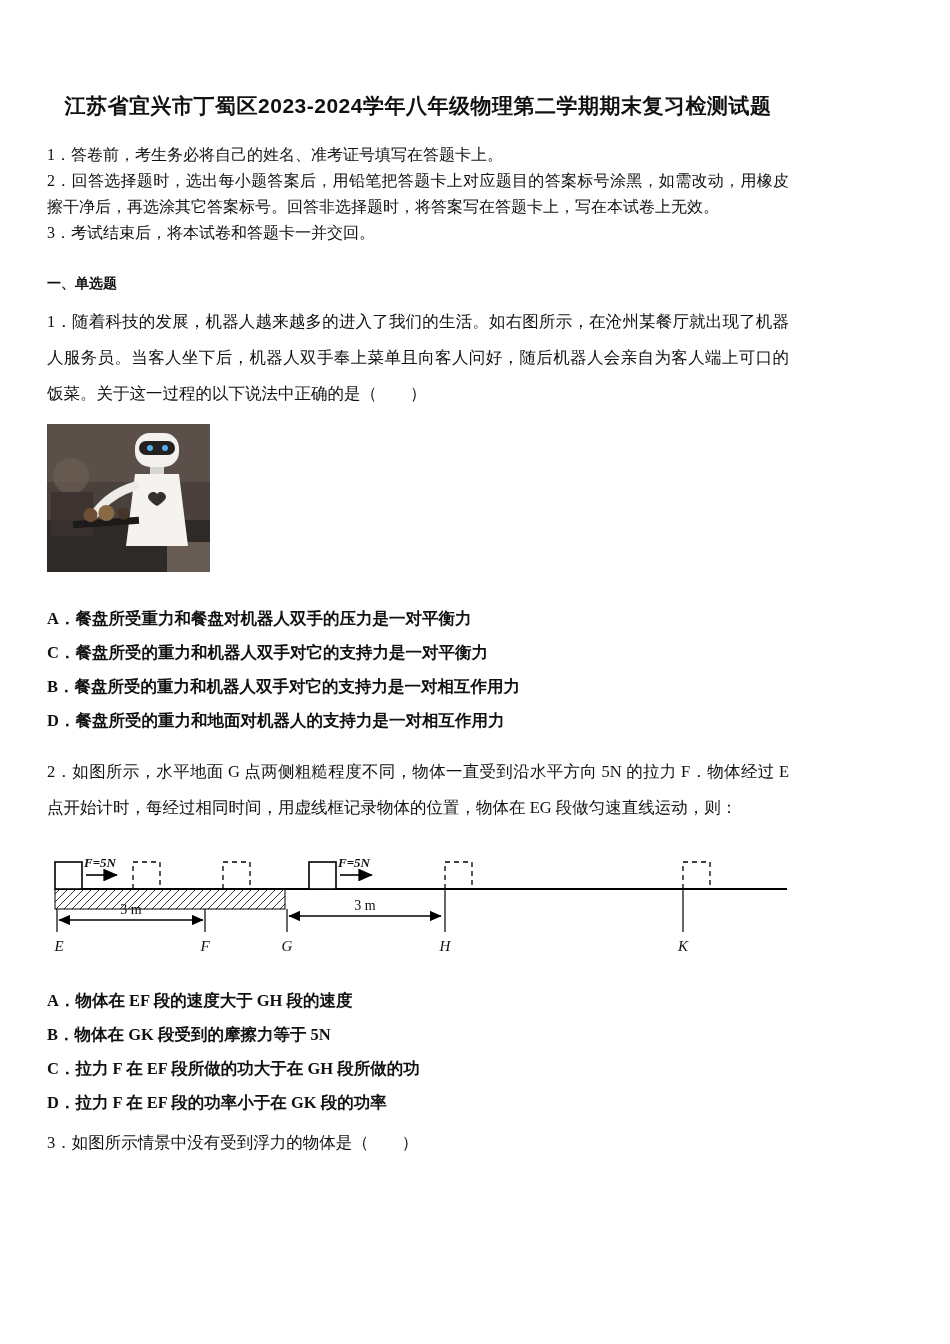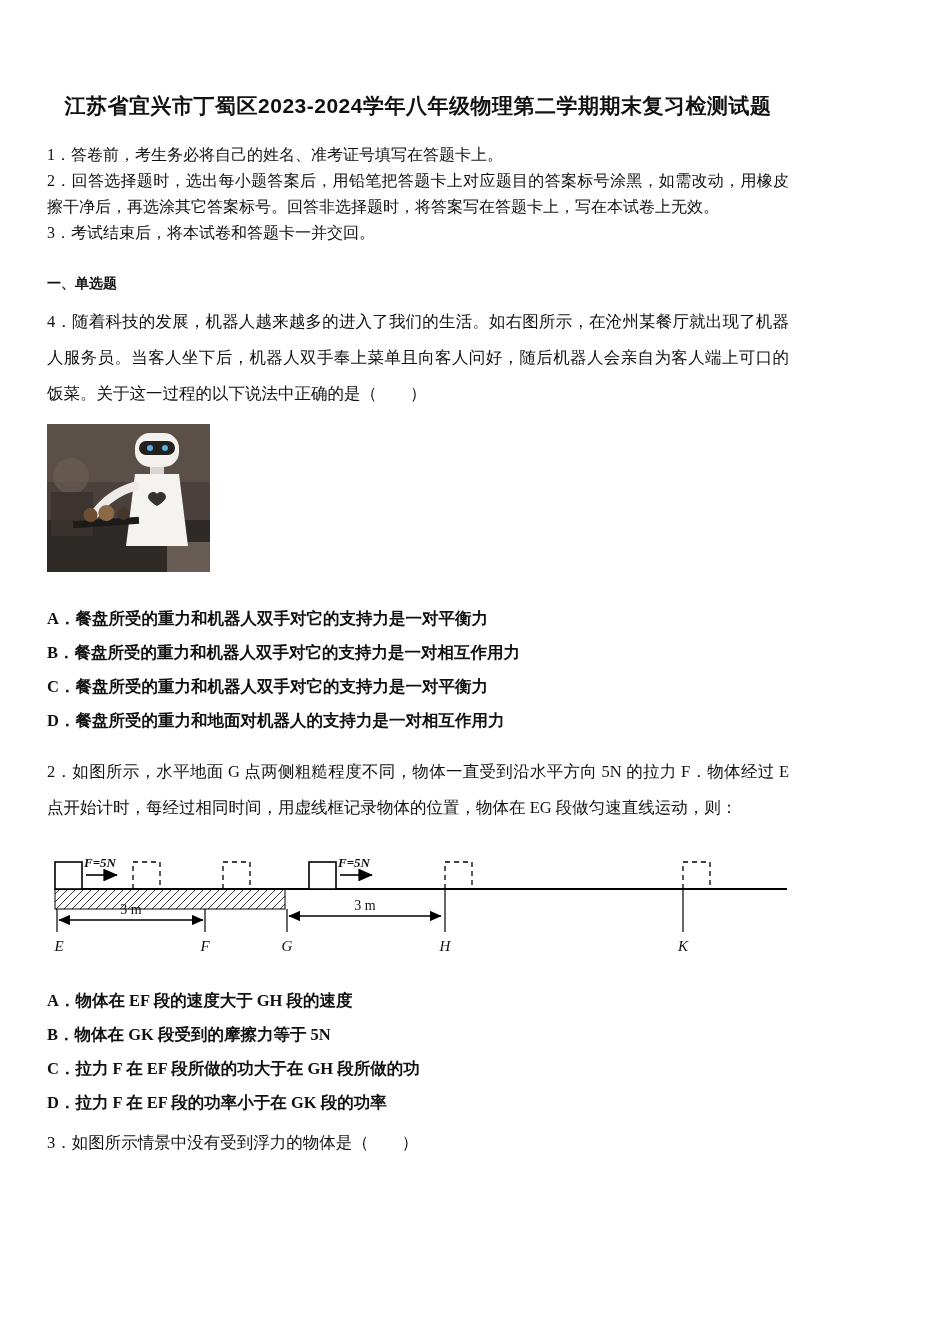--- a/index.html
+++ b/index.html
@@ -48,21 +48,21 @@
   <div class="title">江苏省宜兴市丁蜀区2023-2024学年八年级物理第二学期期末复习检测试题</div>
 
   <div>
     <div class="notice-item">1．答卷前，考生务必将自己的姓名、准考证号填写在答题卡上。</div>
     <div class="notice-item">2．回答选择题时，选出每小题答案后，用铅笔把答题卡上对应题目的答案标号涂黑，如需改动，用橡皮擦干净后，再选涂其它答案标号。回答非选择题时，将答案写在答题卡上，写在本试卷上无效。</div>
     <div class="notice-item">3．考试结束后，将本试卷和答题卡一并交回。</div>
   </div>
 
   <div class="section-heading">一、单选题</div>
 
-  <div class="q-text">4．随着科技的发展，机器人越来越多的进入了我们的生活。如右图所示，在沧州某餐厅就出现了机器人服务员。当客人坐下后，机器人双手奉上菜单且向客人问好，随后机器人会亲自为客人端上可口的饭菜。关于这一过程的以下说法中正确的是（　　）</div>
+  <div class="q-text">1．随着科技的发展，机器人越来越多的进入了我们的生活。如右图所示，在沧州某餐厅就出现了机器人服务员。当客人坐下后，机器人双手奉上菜单且向客人问好，随后机器人会亲自为客人端上可口的饭菜。关于这一过程的以下说法中正确的是（　　）</div>
 
   <div class="figure">
 
     <svg width="163" height="148" viewBox="0 0 163 148" role="img">
       <rect width="163" height="148" fill="#4a413c"></rect>
       <rect x="0" y="0" width="163" height="58" fill="#5b5049"></rect>
       <rect x="0" y="96" width="163" height="52" fill="#2e2a28"></rect>
       <circle cx="24" cy="52" r="18" fill="#6b5d54" opacity="0.7"></circle>
       <rect x="4" y="68" width="42" height="44" fill="#3b332f" opacity="0.85"></rect>
       <rect x="120" y="118" width="43" height="30" fill="#675c53"></rect>
@@ -81,23 +81,23 @@
       <g transform="rotate(-4 59 98)">
         <rect x="26" y="95" width="66" height="7" fill="#1d1b1a"></rect>
         <circle cx="44" cy="90" r="7" fill="#6e4f35"></circle>
         <circle cx="60" cy="89" r="8" fill="#8a6a45"></circle>
         <circle cx="77" cy="91" r="6" fill="#46362a"></circle>
       </g>
     </svg>
   </div>
 
   <div class="options">
-    <div class="option">A．餐盘所受的重力和机器人双手对它的支持力是一对平衡力</div>
+    <div class="option">A．餐盘所受重力和餐盘对机器人双手的压力是一对平衡力</div>
+    <div class="option">C．餐盘所受的重力和机器人双手对它的支持力是一对平衡力</div>
     <div class="option">B．餐盘所受的重力和机器人双手对它的支持力是一对相互作用力</div>
-    <div class="option">C．餐盘所受的重力和机器人双手对它的支持力是一对平衡力</div>
     <div class="option">D．餐盘所受的重力和地面对机器人的支持力是一对相互作用力</div>
   </div>
 
   <div class="q-text q2-text">2．如图所示，水平地面 G 点两侧粗糙程度不同，物体一直受到沿水平方向 5N 的拉力 F．物体经过 E 点开始计时，每经过相同时间，用虚线框记录物体的位置，物体在 EG 段做匀速直线运动，则：</div>
 
   <div class="diagram">
     <svg width="856" height="114" viewBox="0 0 856 114" role="img">
       <defs>
         <pattern id="hatch" width="8" height="8" patternUnits="userSpaceOnUse">
           <path d="M0 8 L8 0" stroke="#333" stroke-width="1"></path>

